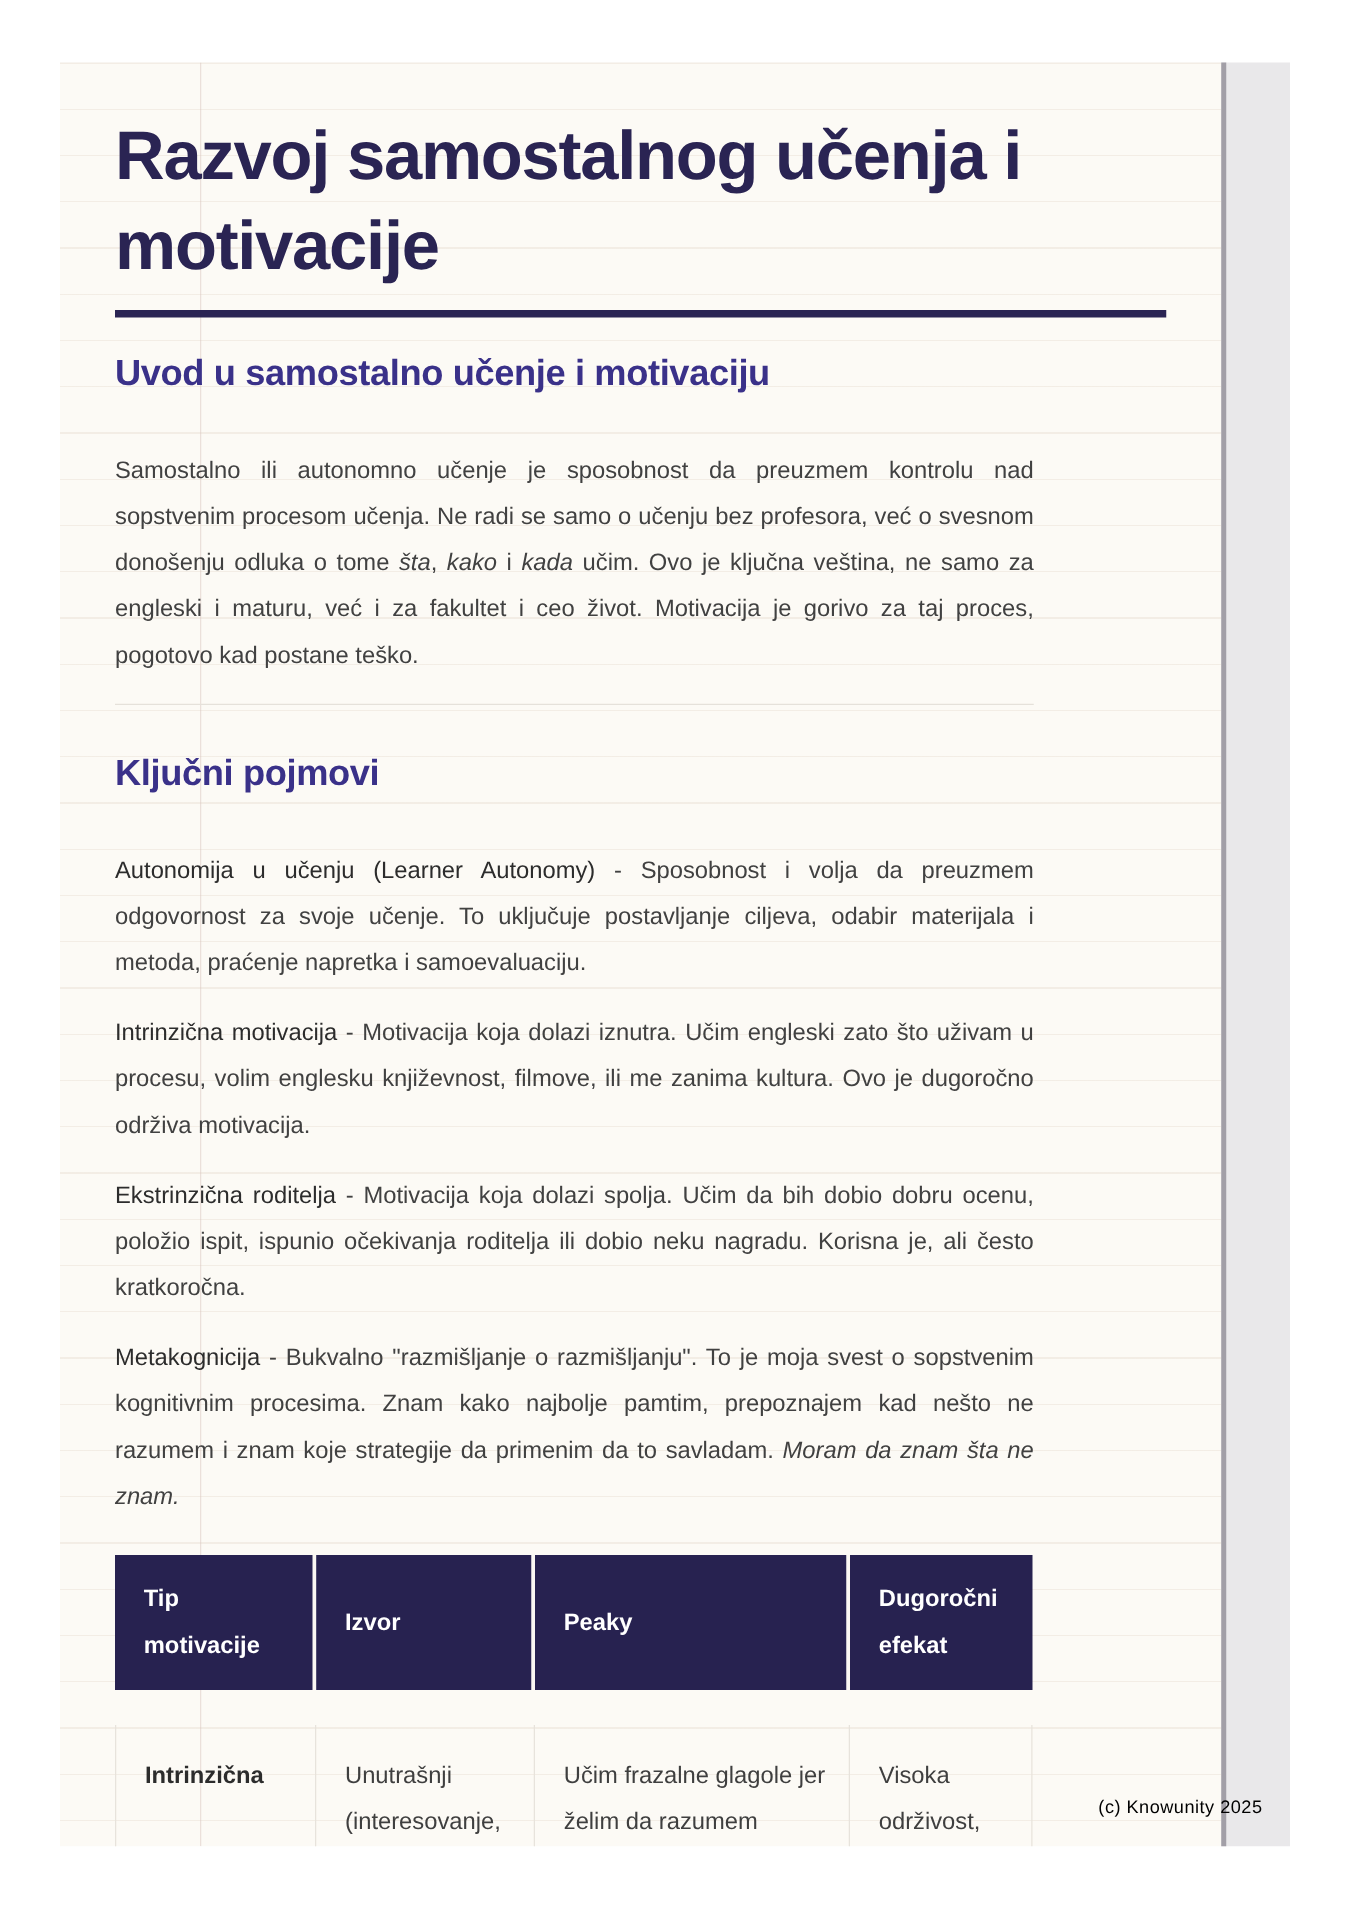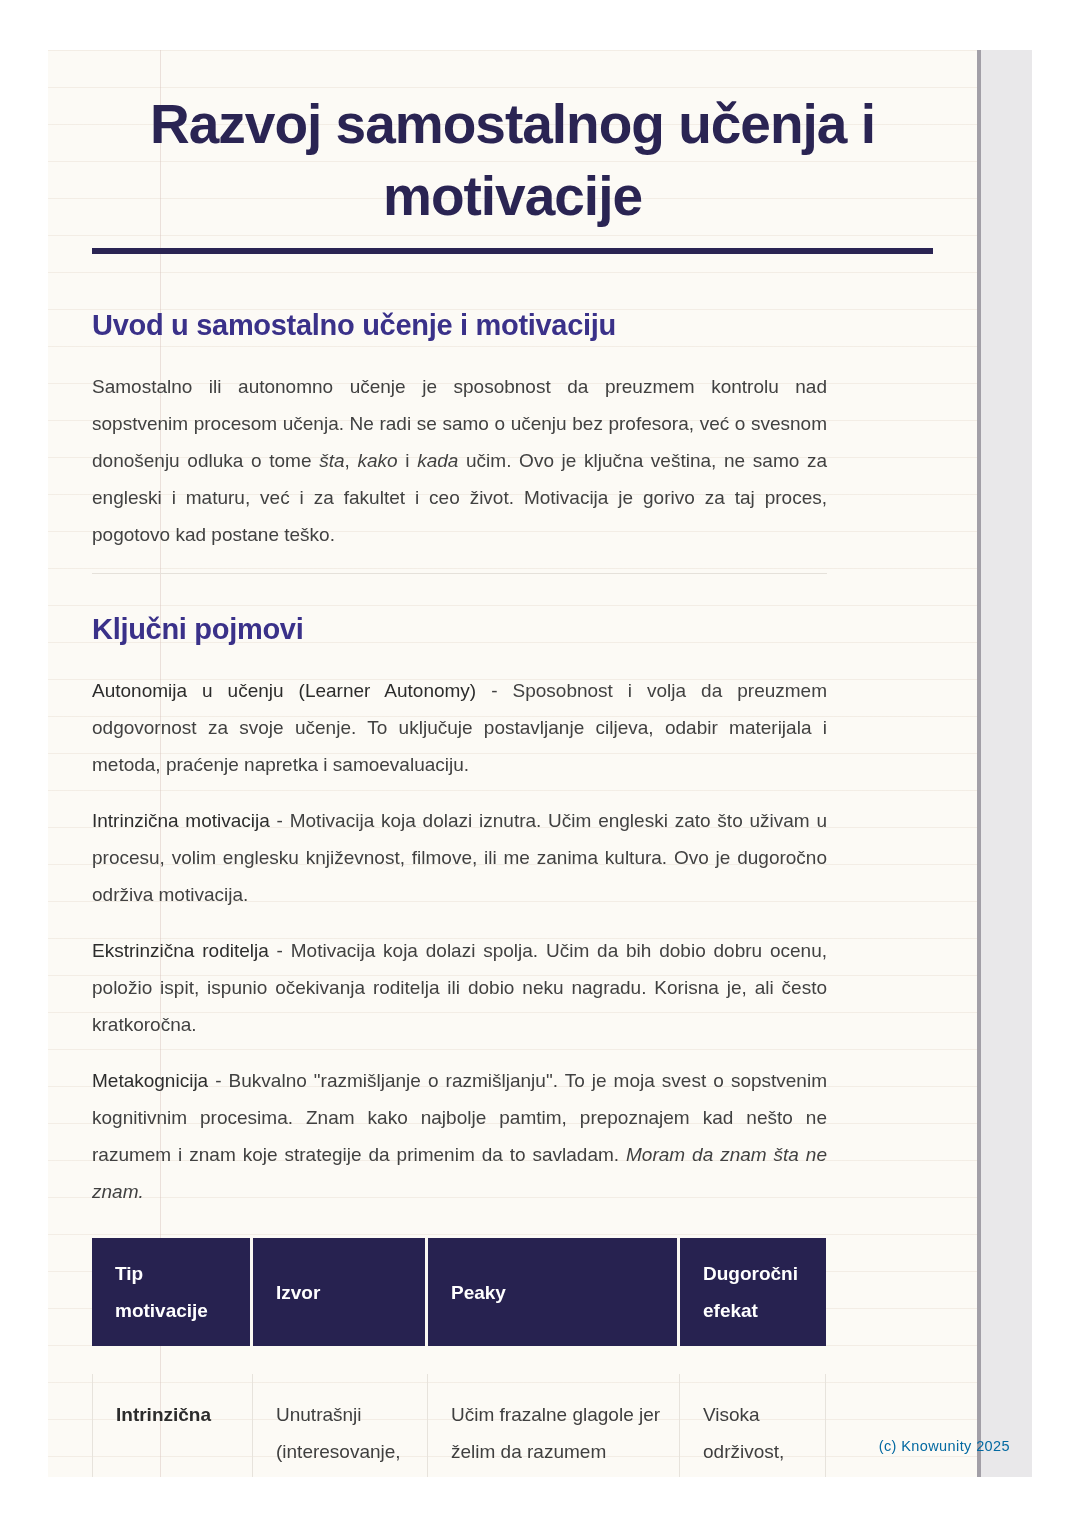--- a/index.html
+++ b/index.html
@@ -32,45 +32,44 @@
   }
   .content { position: relative; padding: 38px 44px 0 44px; }
 
   
   h1.doc-title {
     font-size: 55px;
     line-height: 72px;
     font-weight: 800;
     letter-spacing: -1px;
     color: #2a2453;
-    text-align: center;
   }
   .title-rule {
     margin-top: 16px;
     width: 841px; height: 6px;
     background: #2a2453;
   }
   h2.section-heading {
     font-size: 29px;
     line-height: 38px;
     font-weight: 700;
     letter-spacing: -0.3px;
     color: #3a3189;
   }
-  .h2-intro { margin-top: 52px; }
+  .h2-intro { margin-top: 26px; }
   .h2-key   { margin-top: 36px; }
 
   p.para {
     font-size: 19px;
     line-height: 37px;
     color: #414141;
     text-align: justify;
     margin: 19px 106px 0 0;
   }
-  p.para.first { margin-top: 24px; }
+  p.para.first { margin-top: 40px; }
   p.para strong { font-weight: 400; color: #2c2c2c; }
   p.para em { font-style: italic; }
 
   .divider {
     height: 1px;
     background: #e5e1da;
     margin: 20px 106px 0 0;
   }
 
   
@@ -108,21 +107,21 @@
     border-left: 4px solid #a29fa7;
   }
 
   
   .copyright {
     position: absolute;
     top: 1438px;
     right: 70px;
     font-size: 14.5px;
     letter-spacing: 0.4px;
-    color: #0369a1;
+    color: #000000;
     z-index: 5;
   }
 </style>
 </head>
 <body>
 
 <div class="canvas">
 
   <div class="page">
     <div class="content">

